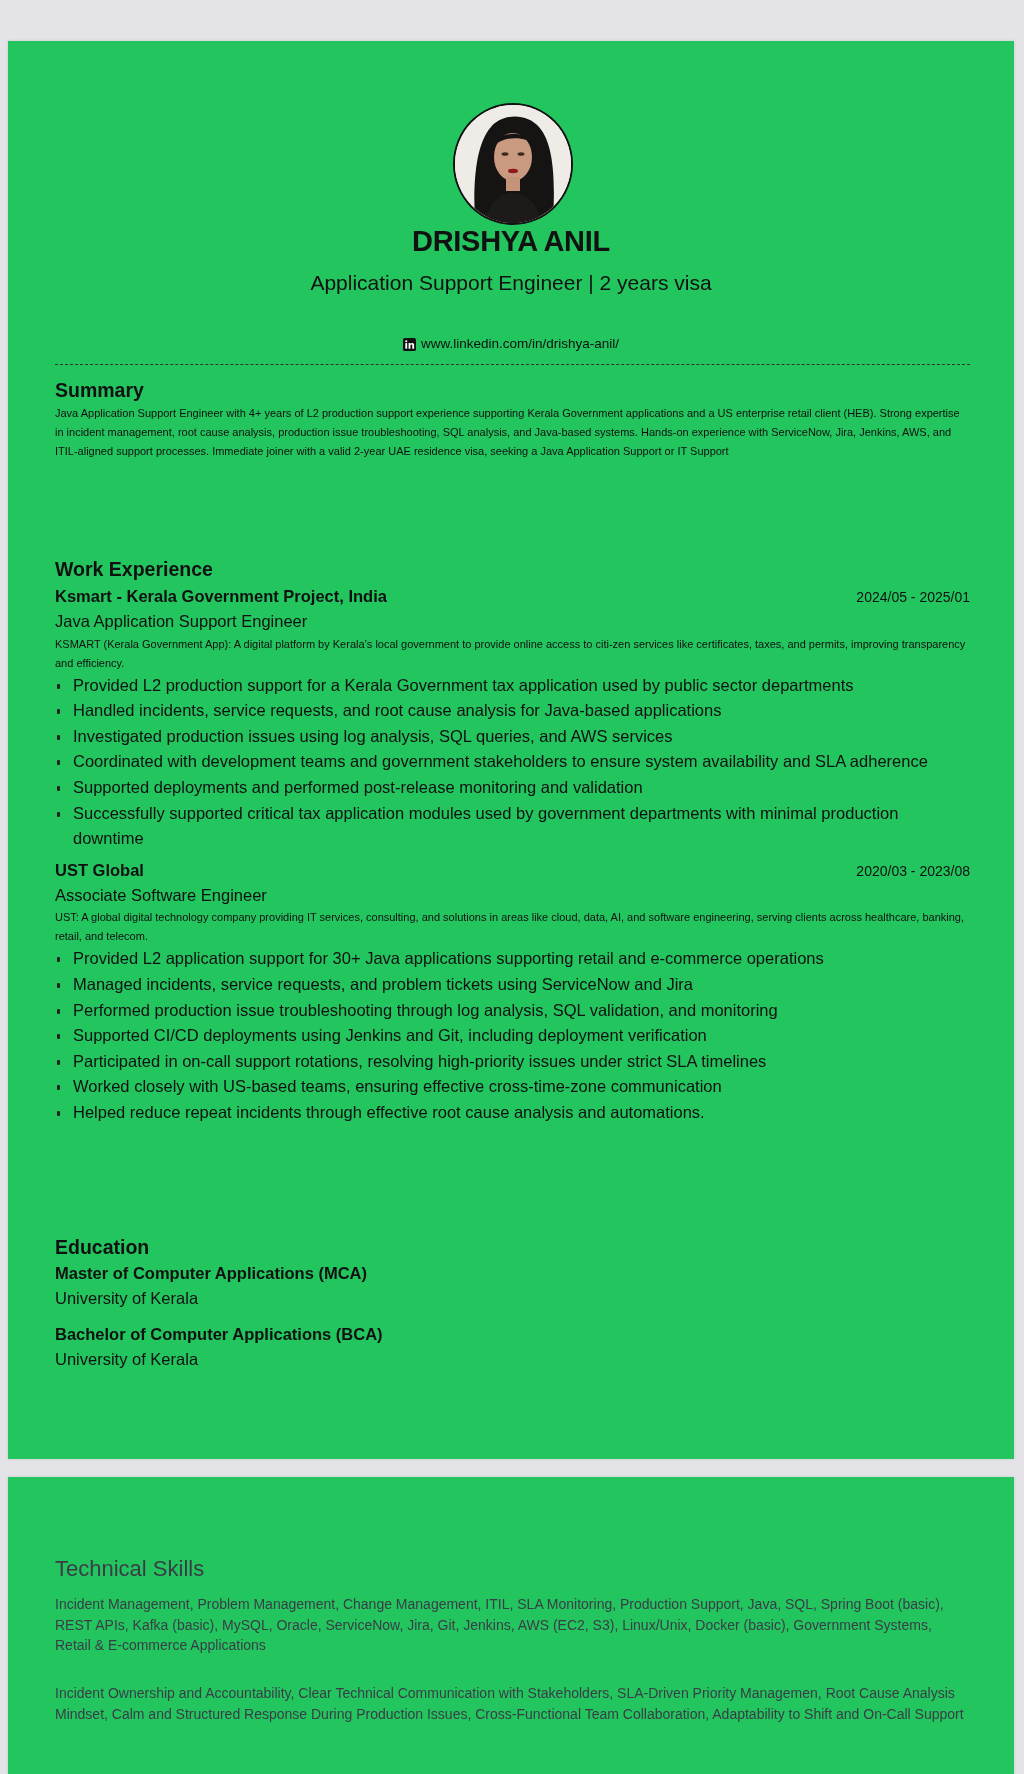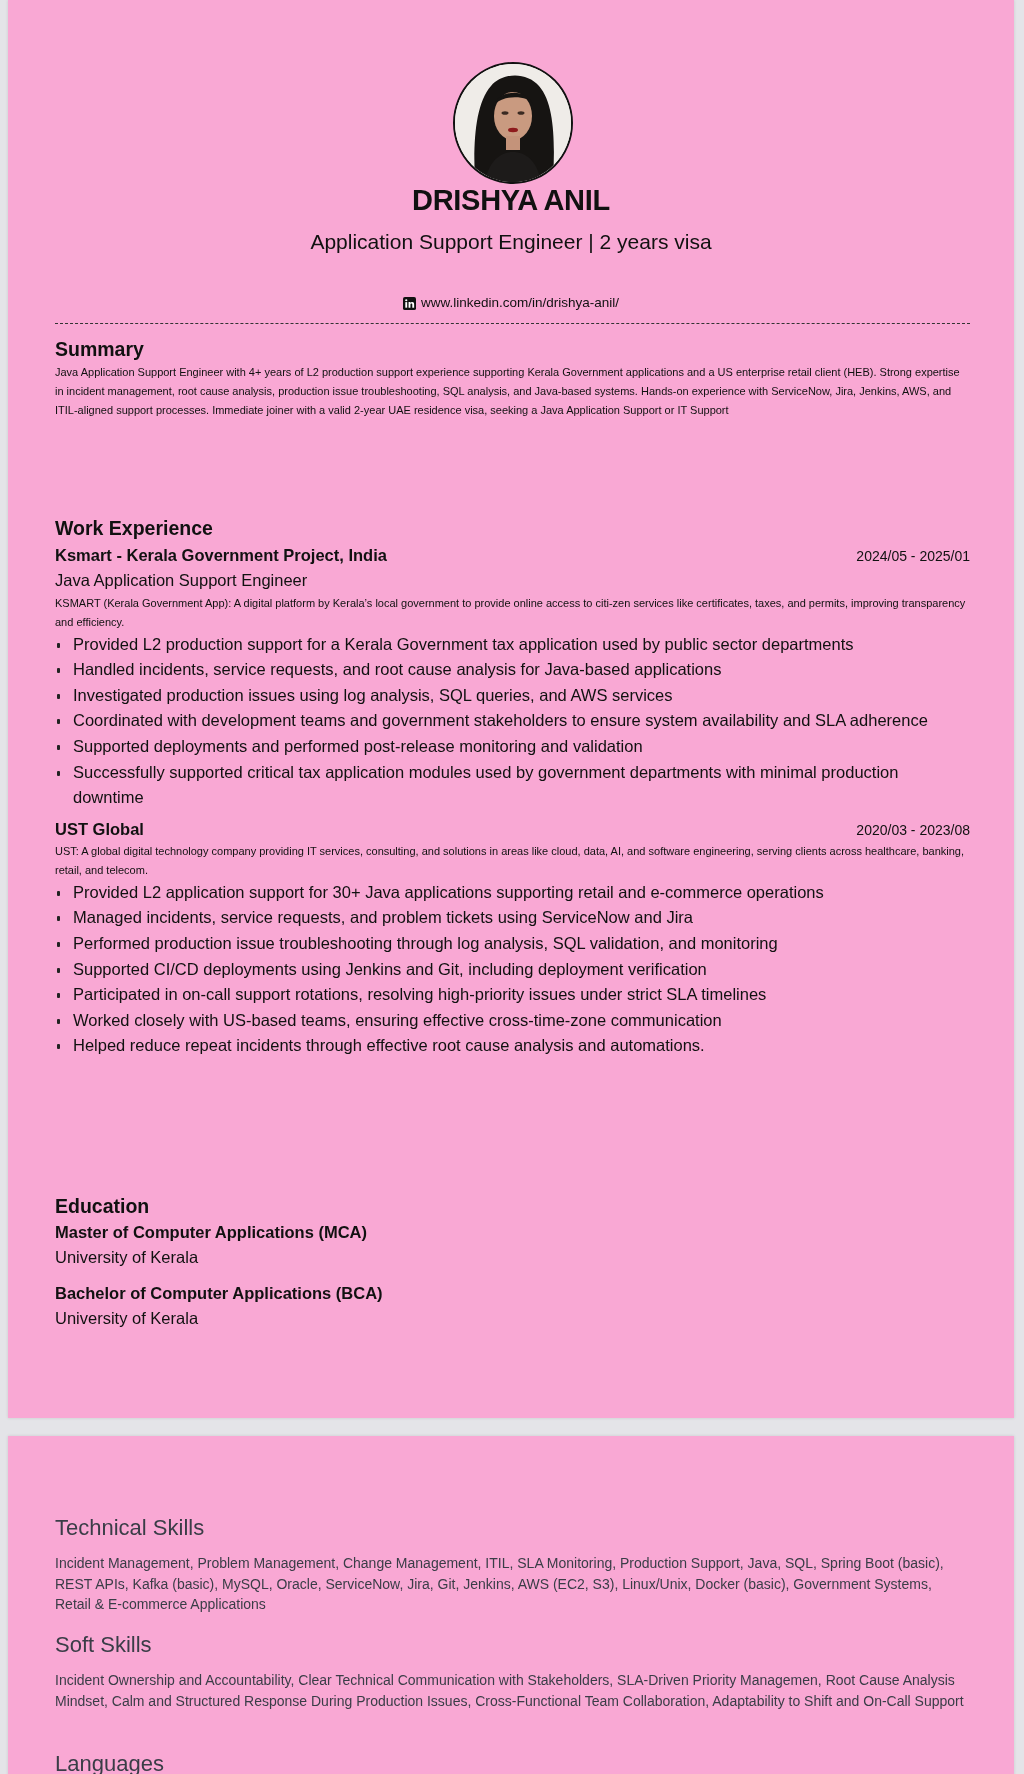--- a/index.html
+++ b/index.html
@@ -4,22 +4,23 @@
 <style>
   html, body { margin: 0; padding: 0; }
   body {
     width: 1024px; height: 1774px; overflow: hidden;
     background: #e4e4e8;
     font-family: "Liberation Sans", sans-serif;
     color: #111;
     position: relative;
   }
   .page {
-    position: absolute; left: 8px; width: 1006px; background: #f9a8d4;
+    position: absolute; left: 8px; width: 1006px; background: #22c55e;
     box-shadow: 0 0 3px rgba(0,0,0,0.12);
+    margin-top: 41px;
   }
   #page1 { top: 0; height: 1418px; }
   #page2 { top: 1436px; height: 400px; }
 
   
   .avatar {
     position: absolute; left: 445px; top: 62px; width: 116px; height: 118px;
     border-radius: 50%; border: 2px solid #111; overflow: hidden;
     background: #f1efec;
   }
@@ -131,20 +132,21 @@
         <li>Supported deployments and performed post-release monitoring and validation</li>
         <li>Successfully supported critical tax application modules used by government departments with minimal production downtime</li>
       </ul>
     </div>
 
     <div style="margin-top:5px;">
       <div class="job-head">
         <span class="job-company">UST Global</span>
         <span class="job-date">2020/03 - 2023/08</span>
       </div>
+      <div class="job-role">Associate Software Engineer</div>
       <p class="para">UST: A global digital technology company providing IT services, consulting, and solutions in areas like cloud, data, AI, and software engineering, serving clients across healthcare, banking, retail, and telecom.</p>
       <ul class="bullets">
         <li>Provided L2 application support for 30+ Java applications supporting retail and e-commerce operations</li>
         <li>Managed incidents, service requests, and problem tickets using ServiceNow and Jira</li>
         <li>Performed production issue troubleshooting through log analysis, SQL validation, and monitoring</li>
         <li>Supported CI/CD deployments using Jenkins and Git, including deployment verification</li>
         <li>Participated in on-call support rotations, resolving high-priority issues under strict SLA timelines</li>
         <li>Worked closely with US-based teams, ensuring effective cross-time-zone communication</li>
         <li>Helped reduce repeat incidents through effective root cause analysis and automations.</li>
       </ul>
@@ -163,19 +165,18 @@
     </div>
   </div>
 </div>
 
 <div class="page" id="page2">
   <div class="content" style="top:78px;">
     <h2 class="p2-title">Technical Skills</h2>
     <p class="p2-text" style="margin-top:11px;">Incident Management, Problem Management, Change Management, ITIL, SLA Monitoring, Production Support, Java, SQL, Spring Boot (basic), REST APIs, Kafka (basic), MySQL, Oracle, ServiceNow, Jira, Git, Jenkins, AWS (EC2, S3), Linux/Unix, Docker (basic), Government Systems, Retail &amp; E-commerce Applications</p>
   </div>
   <div class="content" style="top:195px;">
-    <h2 class="p2-title">Soft Skills</h2>
     <p class="p2-text" style="margin-top:11px;">Incident Ownership and Accountability, Clear Technical Communication with Stakeholders, SLA-Driven Priority Managemen, Root Cause Analysis Mindset, Calm and Structured Response During Production Issues, Cross-Functional Team Collaboration, Adaptability to Shift and On-Call Support</p>
   </div>
   <div class="content" style="top:314px;">
     <h2 class="p2-title">Languages</h2>
   </div>
 </div>
 
 </body></html>

